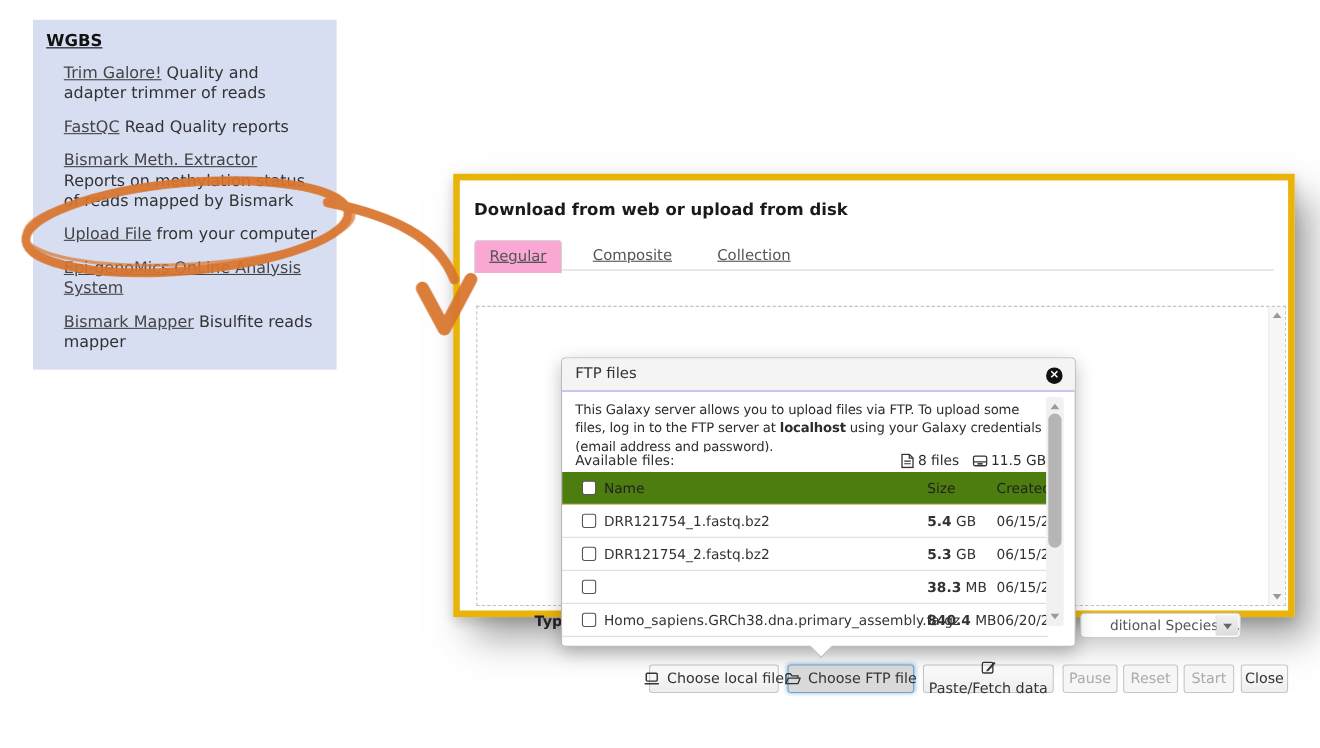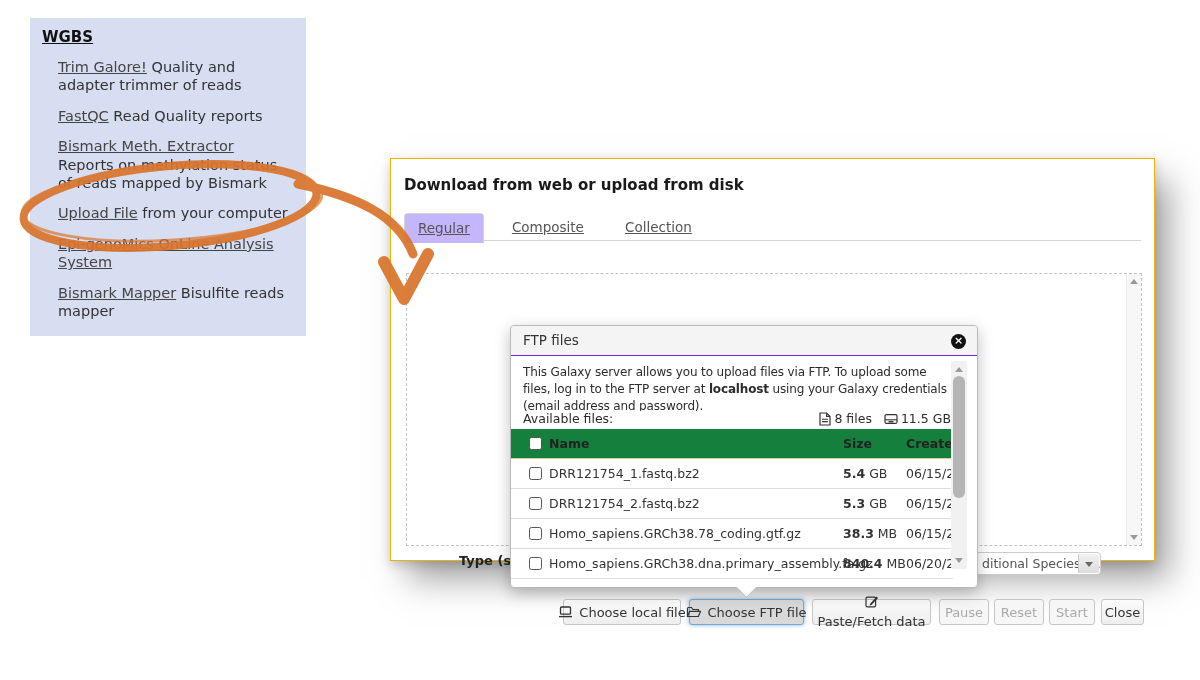--- a/index.html
+++ b/index.html
@@ -13,32 +13,32 @@
   .tool-panel .heading { font-weight:bold; text-decoration:underline; color:#111;
                          margin:4px 0 2px 0; font-size:15px; }
   .tool-panel ul { list-style:none; padding-left:16px; }
   .tool-panel li { margin-top:12px; line-height:1.27; }
   .tool-panel a { color:#444; text-decoration:underline; cursor:pointer; }
 
   
   .annotation { position:absolute; left:0; top:0; z-index:60; pointer-events:none; }
 
   
-  .dialog { position:absolute; left:390px; top:158px; width:765px; height:403px;
-            background:#fff; border:1px solid #eab308; z-index:10;
+  .dialog { position:absolute; left:412px; top:158px; width:765px; height:403px;
+            background:#fff; border:6px solid #eab308; z-index:10;
             box-shadow:16px 20px 32px -2px rgba(70,70,70,.5), 0 4px 10px rgba(0,0,0,.18); }
   .dialog-title { position:absolute; left:13px; top:17px; font-size:15px;
                   font-weight:bold; color:#1a1a1a; }
   .tabs { position:absolute; left:13px; right:13px; top:53px; height:29px;
           border-bottom:1px solid #d4d4d4; }
   .tab { display:inline-block; padding:6px 13px 7px 13px; font-size:13.5px;
          color:#555; margin-right:10px; cursor:pointer; }
   .tab span { text-decoration:underline; }
   .tab.active { border:1px solid #d4d4d4; border-bottom:1px solid #fff;
-                border-radius:4px 4px 0 0; background:#c4b5fd; position:relative; top:1px;text-decoration:underline; }
+                border-radius:4px 4px 0 0; background:#f9a8d4; position:relative; top:1px;text-decoration:underline; }
 
   .dropzone { position:absolute; left:15px; top:114px; width:736px; height:273px;
               border:1px dashed #c2c2c2; }
   .dz-scroll { position:absolute; right:0; top:0; bottom:0; width:15px;
                background:#f7f7f7; border-left:1px solid #ececec; }
   .tri-up   { width:0; height:0; border-left:4px solid transparent; border-right:4px solid transparent;
               border-bottom:5px solid #9a9a9a; }
   .tri-down { width:0; height:0; border-left:4px solid transparent; border-right:4px solid transparent;
               border-top:5px solid #9a9a9a; }
   .dz-scroll .tri-up   { position:absolute; top:5px; left:3px; }
@@ -90,21 +90,21 @@
              line-height:1.42; color:#2c2c2c; letter-spacing:-0.15px; }
   .po-avail { position:absolute; left:12px; top:85px; width:428px; display:flex;
               justify-content:space-between; align-items:center; font-size:12.5px;
               color:#2c2c2c; background:#fff; }
   .po-avail .badges { display:flex; align-items:center; gap:3px; }
   .po-avail .badges .gap { width:6px; }
 
   .po-table { position:absolute; left:0; top:103px; width:442px; overflow:hidden; }
   .t-row { position:relative; width:480px; height:30px; border-bottom:1px solid #ddd;
            font-size:12.5px; color:#333; }
-  .t-row.t-head { background:#15803d; font-weight:bold; color:#222; border-bottom:1px solid #e0cd95; }
+  .t-row.t-head { background:#4d7c0f; font-weight:normal; color:#222; border-bottom:1px solid #e0cd95; }
   .cb { position:absolute; left:18px; top:8px; width:13px; height:13px;
         border:1.5px solid #555; border-radius:2.5px; background:#fff; cursor:pointer; }
   .c-name    { position:absolute; left:38px;  top:7px; white-space:nowrap; }
   .c-size    { position:absolute; left:332px; top:7px; white-space:nowrap; }
   .c-size b  { font-weight:bold; }
   .c-created { position:absolute; left:395px; top:7px; white-space:nowrap; }
 
   .po-scroll { position:absolute; left:440px; top:35px; width:16px; height:208px;
                background:#f1f1f1; border-radius:2px; z-index:5; }
   .po-scroll .tri-up   { position:absolute; top:6px; left:4px; }
@@ -236,21 +236,20 @@
       <span class="c-created">06/15/20</span>
     </div>
     <div class="t-row">
       <span class="cb"></span>
       <span class="c-name">DRR121754_2.fastq.bz2</span>
       <span class="c-size"><b>5.3</b> <span>GB</span></span>
       <span class="c-created">06/15/20</span>
     </div>
     <div class="t-row">
       <span class="cb"></span>
-      <span class="c-name">Homo_sapiens.GRCh38.78_coding.gtf.gz</span>
       <span class="c-size"><b>38.3</b> <span>MB</span></span>
       <span class="c-created">06/15/20</span>
     </div>
     <div class="t-row">
       <span class="cb"></span>
       <span class="c-name">Homo_sapiens.GRCh38.dna.primary_assembly.fa.gz</span>
       <span class="c-size"><b>840.4</b> <span>MB</span></span>
       <span class="c-created">06/20/20</span>
     </div>
   </div>

